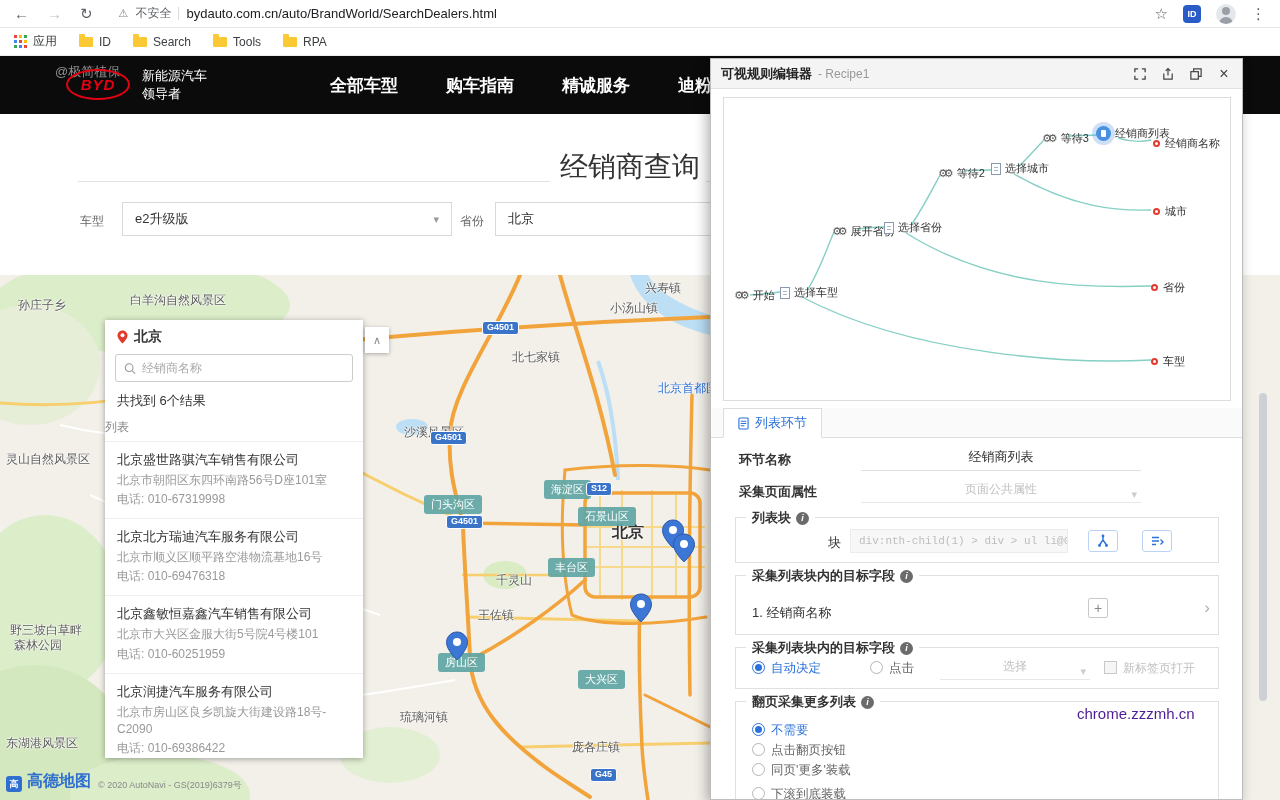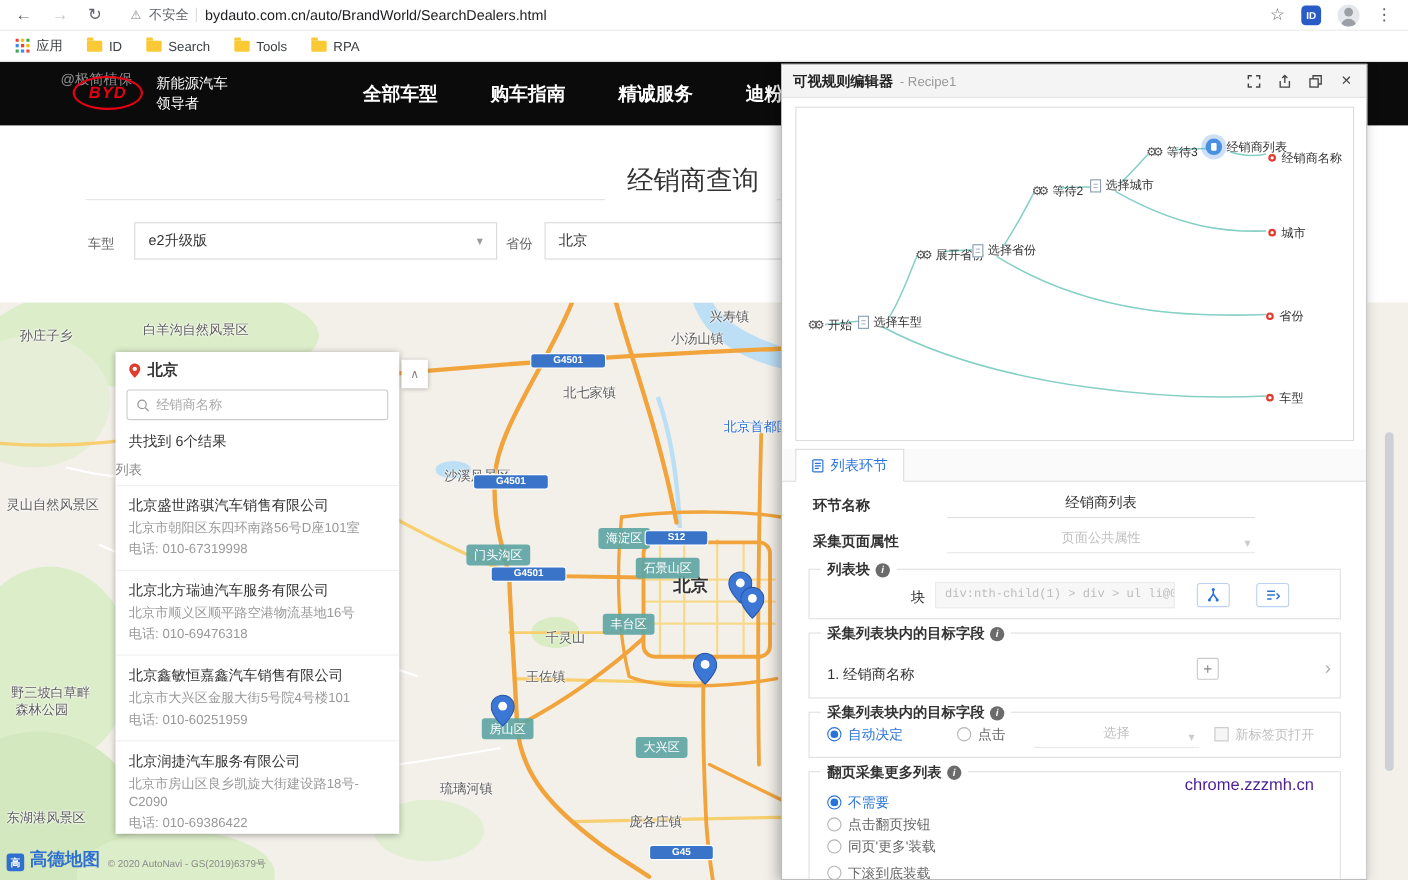--- a/index.html
+++ b/index.html
@@ -28,33 +28,33 @@
 
   
   .hdr{position:absolute;top:56px;left:0;width:100%;height:58px;background:#0b0b0b;z-index:1}
   .wm1{position:absolute;left:55px;top:7px;color:#8f8f8f;font-size:13px}
   .byd-logo{position:absolute;left:66px;top:13px;width:64px;height:31px;border:2px solid #e50012;border-radius:50%;color:#e50012;font-weight:bold;font-style:italic;font-size:15px;display:flex;align-items:center;justify-content:center;letter-spacing:1px}
   .byd-cap{position:absolute;left:142px;top:11px;color:#fff;font-size:13px;line-height:18px}
   .nav{position:absolute;left:330px;top:0;height:100%;display:flex;align-items:center;gap:48px;color:#fff;font-size:17px;font-weight:bold}
   .nav span{cursor:pointer;white-space:nowrap}
 
   
-  .page-title{position:absolute;top:148px;left:500px;width:260px;text-align:center;font-size:24px;color:#333;font-weight:500;z-index:1}
+  .page-title{position:absolute;top:148px;left:500px;width:260px;text-align:center;font-size:28px;color:#333;font-weight:500;z-index:1}
   .title-line{position:absolute;top:181px;height:1px;background:#e3e3e3;z-index:1}
   .flabel-page{position:absolute;font-size:12px;color:#666;z-index:1}
   .selbox{position:absolute;height:34px;border:1px solid #d9d9d9;background:#fff;font-size:13px;color:#333;display:flex;align-items:center;padding:0 12px;z-index:1;cursor:pointer}
   .selbox .caret{margin-left:auto;color:#999;font-size:11px}
 
   
   .map{position:absolute;top:275px;left:0;width:1280px;height:525px;background:#f3f0ea;overflow:hidden;z-index:1}
   .map-label{position:absolute;font-size:12px;color:#5b5b5b;white-space:nowrap;text-shadow:0 0 2px #fff,0 0 2px #fff,0 0 2px #fff}
   .map-label.blue{color:#2a6fd6}
   .map-city{position:absolute;font-size:16px;font-weight:bold;color:#333;text-shadow:0 0 2px #fff,0 0 3px #fff}
   .district{position:absolute;background:rgba(96,166,164,.92);color:#fff;font-size:11px;padding:2px 7px;border-radius:3px;white-space:nowrap}
-  .shield{position:absolute;background:#3a74c9;color:#fff;font-size:9px;font-weight:bold;padding:1px 20px;border-radius:3px;border:1px solid #fff;line-height:1.1}
+  .shield{position:absolute;background:#3a74c9;color:#fff;font-size:9px;font-weight:bold;padding:1px 4px;border-radius:3px;border:1px solid #fff;line-height:1.1}
   .pin{position:absolute;width:22px;height:30px}
   .gaode{position:absolute;left:6px;bottom:8px;display:flex;align-items:flex-end;gap:5px}
   .gaode .glogo{width:16px;height:16px;border-radius:3px;background:#2f6fd0;color:#fff;font-size:9px;font-weight:bold;display:flex;align-items:center;justify-content:center}
   .gaode .gname{font-size:16px;font-weight:bold;color:#2f6fd0}
   .gaode .gcopy{font-size:9px;color:#8a8a8a;margin-left:2px}
 
   
   .dpanel{position:absolute;left:105px;top:320px;width:258px;height:438px;background:#fff;box-shadow:0 1px 6px rgba(0,0,0,.35);overflow:hidden;z-index:3}
   .dhd{height:34px;display:flex;align-items:center;gap:6px;padding:0 12px;font-size:14px;font-weight:bold;color:#333}
   .dsearch{margin:0 10px;height:28px;border:1px solid #ccc;border-radius:3px;display:flex;align-items:center;gap:6px;padding:0 8px}

